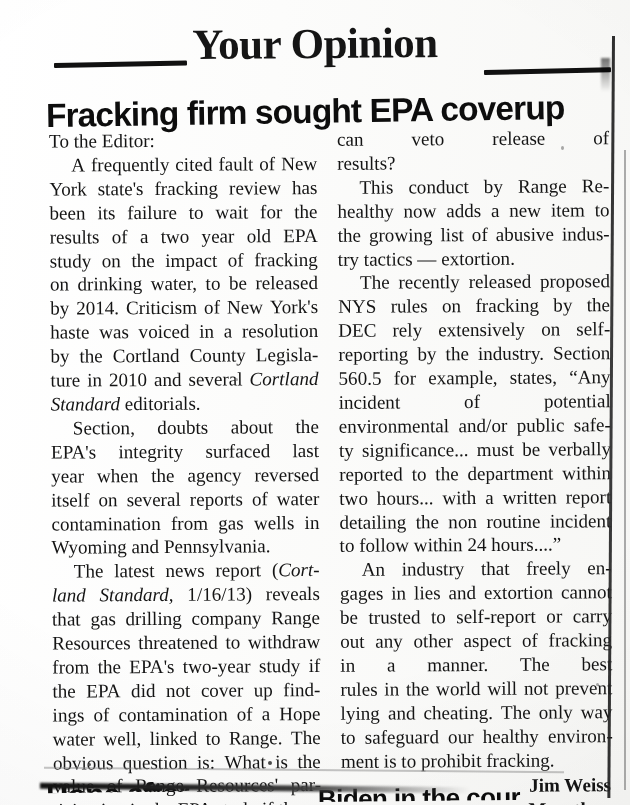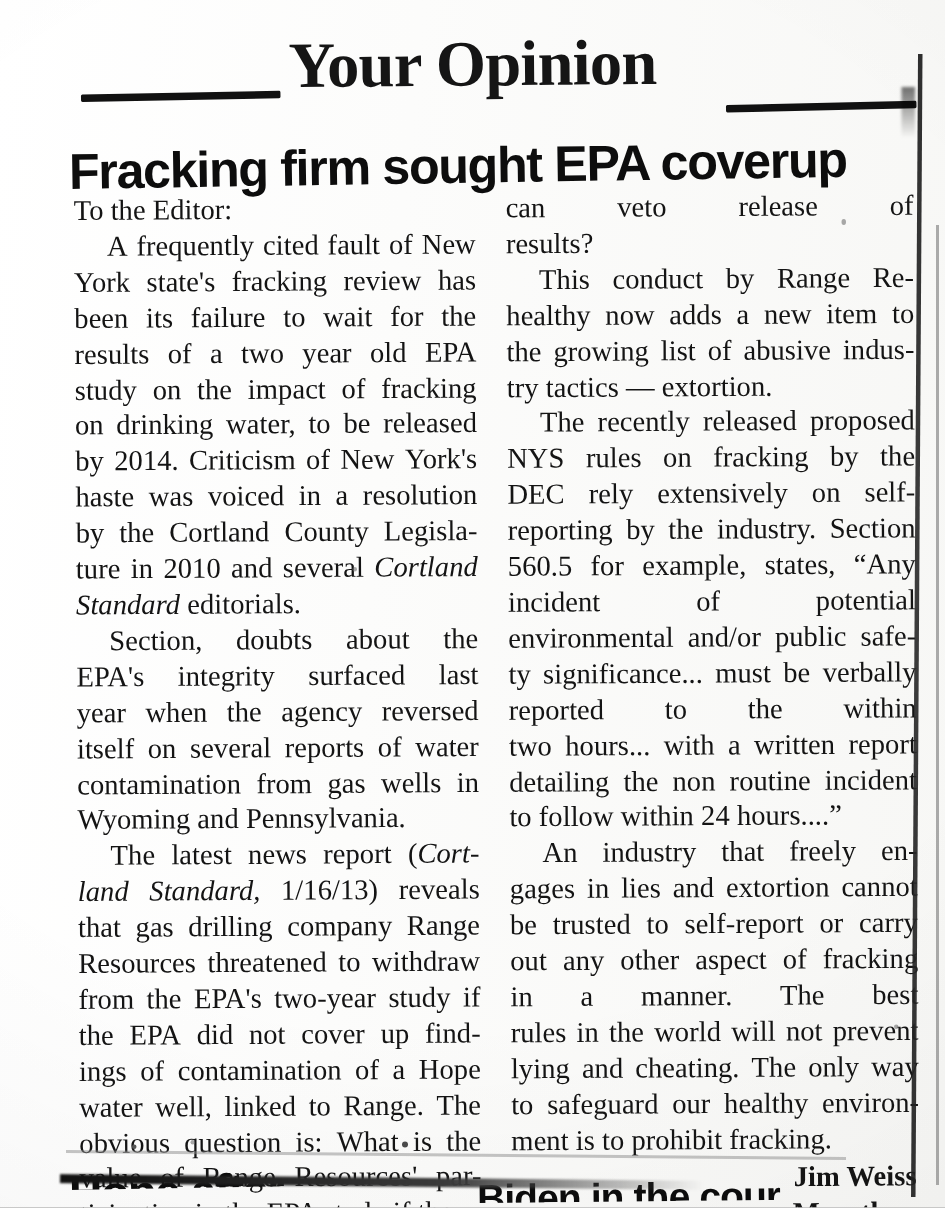--- a/index.html
+++ b/index.html
@@ -552,20 +552,21 @@
               <span>ty</span>
               <span>significance...</span>
               <span>must</span>
               <span>be</span>
               <span>verbally</span>
             </span>
             <span class="ln just">
               <span>reported</span>
               <span>to</span>
               <span>the</span>
+              <span>department</span>
               <span>within</span>
             </span>
             <span class="ln just">
               <span>two</span>
               <span>hours...</span>
               <span>with</span>
               <span>a</span>
               <span>written</span>
               <span>report</span>
             </span>

